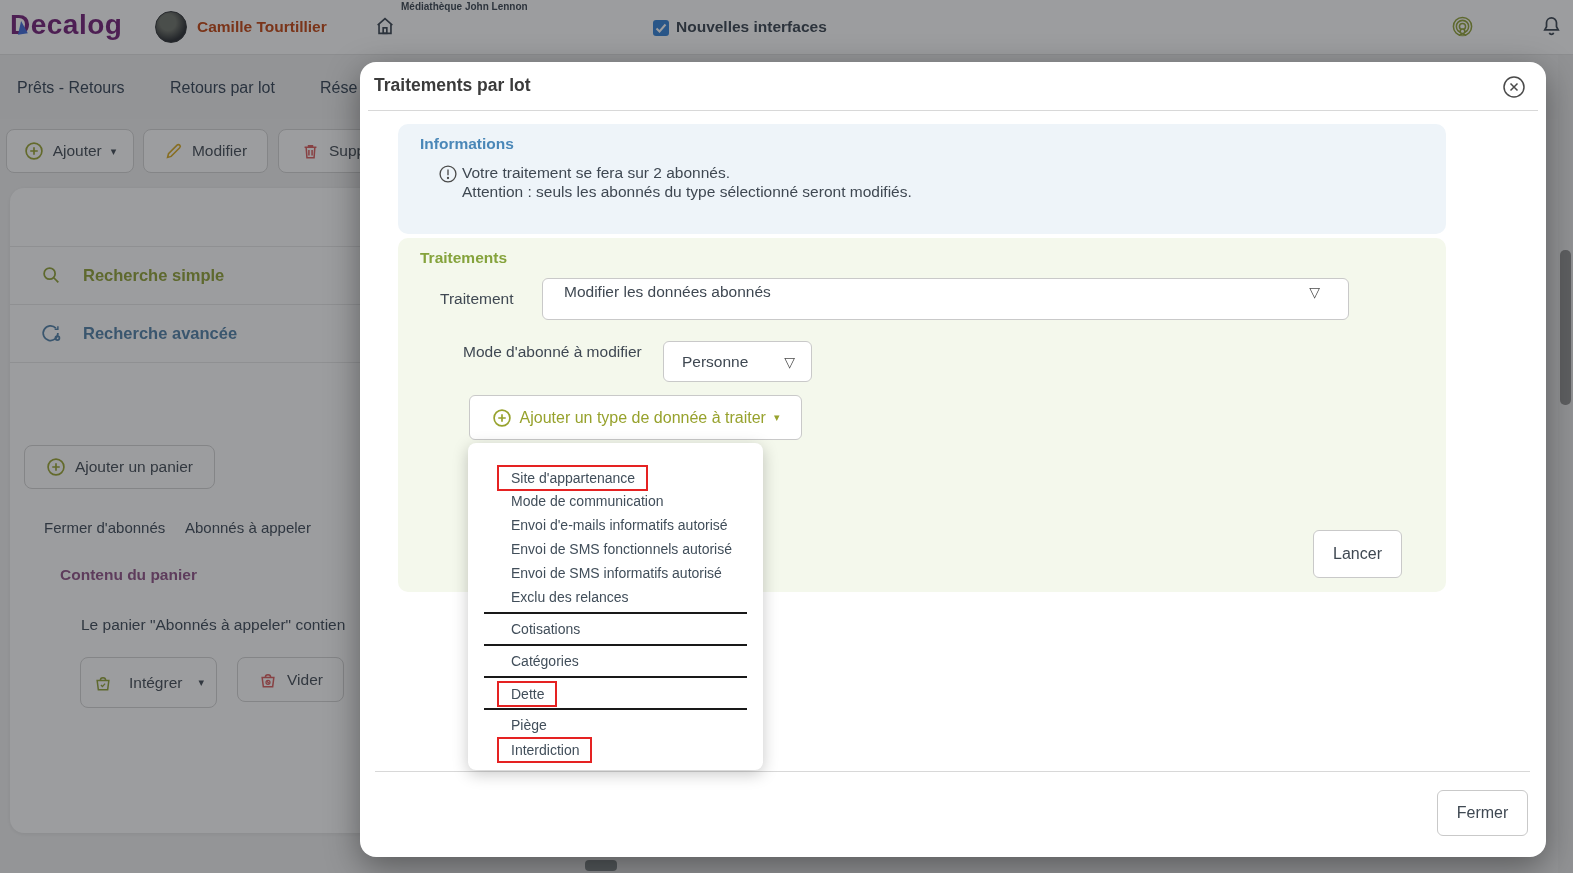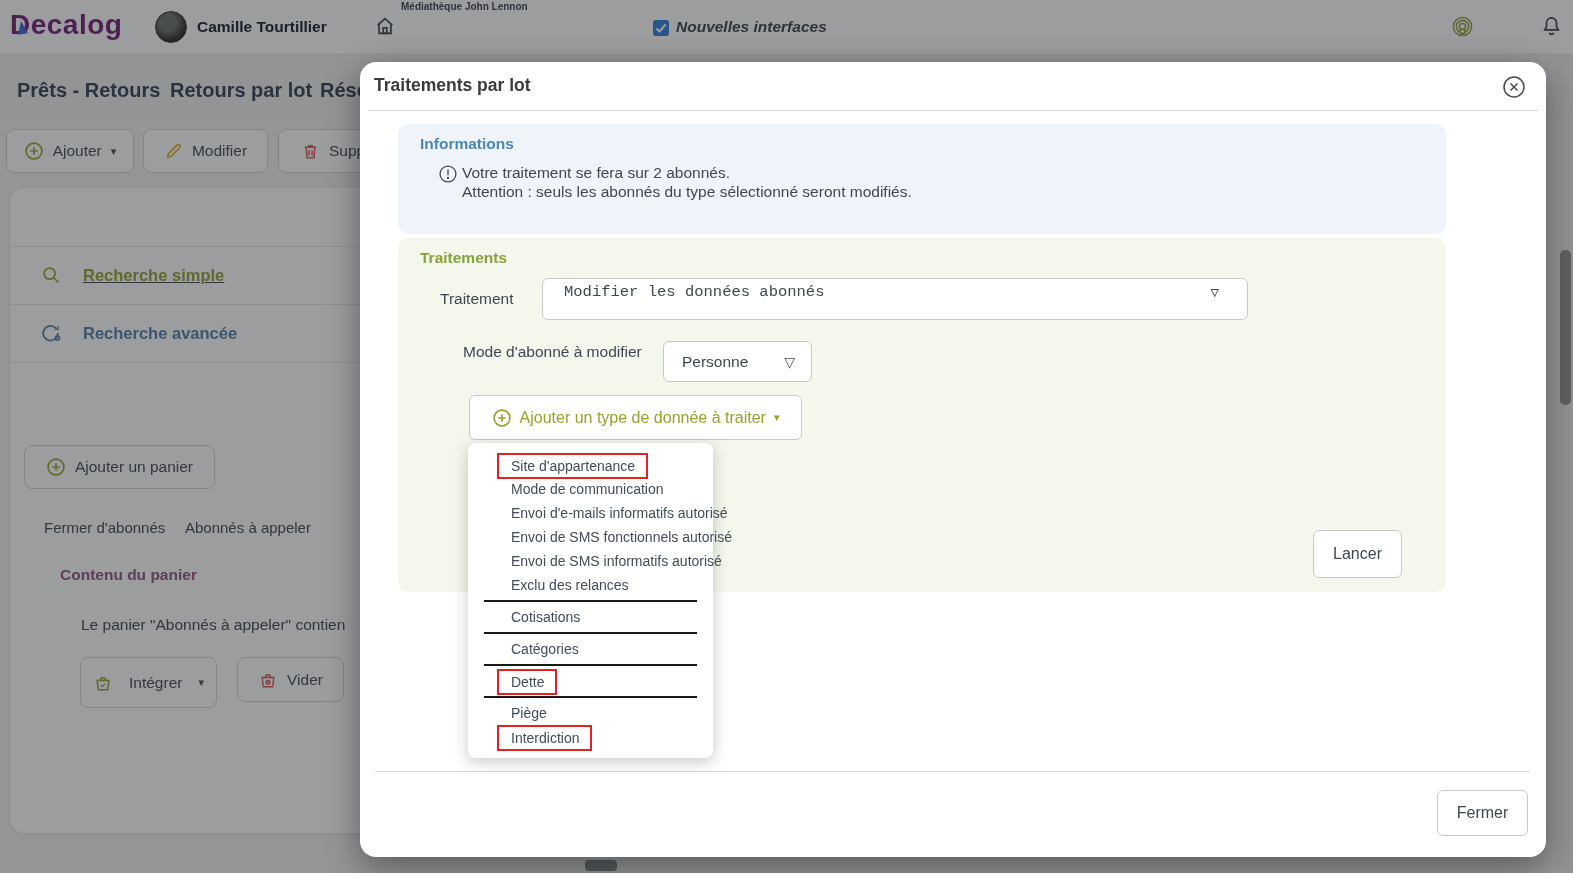--- a/index.html
+++ b/index.html
@@ -5,28 +5,28 @@
   * { margin:0; padding:0; box-sizing:border-box; }
   html,body { width:1573px; height:873px; overflow:hidden; }
   body { font-family:"Liberation Sans", sans-serif; background:#f1f1f1; position:relative; color:#3a4654; }
 
   
   .page { position:absolute; inset:0; z-index:0; }
   .header { position:absolute; left:0; top:0; width:100%; height:55px; background:#fff; border-bottom:1px solid #e2e2e2; }
   .logo { position:absolute; left:10px; top:9px; font-size:28px; font-weight:bold; color:#701a75; letter-spacing:.5px; }
   .logo-flame { position:absolute; left:17px; top:21px; width:0; height:0; border-left:5px solid transparent; border-right:5px solid transparent; border-bottom:13px solid #3b66d9; transform:rotate(-8deg); }
   .avatar { position:absolute; left:155px; top:11px; width:32px; height:32px; border-radius:50%; background:radial-gradient(circle at 40% 35%, #6b6f66 0 30%, #23262a 70%); border:1px solid #2a2d30; }
-  .hdr-name { position:absolute; left:197px; top:18px; font-weight:bold; font-size:15.5px; color:#0f172a; }
+  .hdr-name { position:absolute; left:197px; top:18px; font-weight:bold; font-size:15.5px; color:#c2410c; }
   .hdr-icon { position:absolute; top:15px; width:22px; height:22px; }
   .hdr-lib { position:absolute; left:401px; top:1px; font-weight:bold; font-size:10px; color:#343f4b; }
   .checkbox { position:absolute; left:653px; top:20px; width:16px; height:16px; background:#2f7fd6; border-radius:3px; }
-  .hdr-chk-label { position:absolute; left:676px; top:18px; font-weight:bold; font-size:15.5px; color:#343f4b;font-style:italic; }
+  .hdr-chk-label { position:absolute; left:676px; top:18px; font-weight:bold; font-size:15.5px; color:#343f4b; }
 
   .navrow { position:absolute; left:0; top:55px; width:100%; height:64px; background:#efefef; }
-  .navtab { position:absolute; top:24px; font-weight:bold; font-size:20px; color:#2f3e50; }
+  .navtab { position:absolute; top:24px; font-weight:normal; font-size:16px; color:#2f3e50; }
 
   .btn { position:absolute; background:#fff; border:1px solid #d3d3d3; border-radius:8px; display:flex; align-items:center; justify-content:center; gap:9px; font-size:15.5px; color:#3f4852; cursor:pointer; }
   .caret { font-size:11px; color:#3f4852; }
 
   .sidebar { position:absolute; left:10px; top:188px; width:592px; height:645px; background:#fff; border-radius:14px; box-shadow:0 1px 4px rgba(0,0,0,.08); }
   .side-item { position:absolute; left:0; width:100%; height:58px; display:flex; align-items:center; gap:21px; padding-left:30px; font-weight:bold; font-size:16.5px; cursor:pointer; }
   .side-div { position:absolute; left:0; width:100%; height:1px; background:#e7e7e7; }
   .side-tab { position:absolute; top:519px; font-size:15px; color:#3a4654; cursor:pointer; }
   .content-title { position:absolute; left:60px; top:566px; font-weight:bold; font-size:15.5px; color:#8e4f86; }
   .basket-text { position:absolute; left:81px; top:616px; font-size:15.5px; color:#3a4654; }
@@ -47,21 +47,21 @@
   .info-line { position:absolute; left:64px; font-size:15.5px; color:#3f4852; }
 
   .treat-box { position:absolute; left:38px; top:176px; width:1048px; height:354px; background:#f4f8ec; border-radius:10px; }
   .field-label { position:absolute; font-size:15.5px; color:#3f4852; }
   .select { position:absolute; background:#fff; border:1px solid #c9c9c9; border-radius:6px; display:flex; align-items:center; font-size:15.5px; color:#3f4852; cursor:pointer; }
   .select .arrow { margin-left:auto; font-size:14px; color:#4a4a4a; }
 
   .add-type-btn { position:absolute; left:71px; top:157px; width:333px; height:45px; background:#fff; border:1px solid #c9c9c9; border-radius:6px; display:flex; align-items:center; justify-content:center; gap:8px; font-size:16px; color:#97a22d; cursor:pointer; }
   .launch-btn { position:absolute; left:915px; top:292px; width:89px; height:48px; background:#fff; border:1px solid #c9c9c9; border-radius:6px; display:flex; align-items:center; justify-content:center; font-size:16px; color:#3f4852; cursor:pointer; }
 
-  .menu { position:absolute; left:108px; top:381px; width:245px; background:#fff; border-radius:8px; box-shadow:0 4px 16px rgba(0,0,0,.22); padding:10px 0 9px 0; z-index:20; }
+  .menu { position:absolute; left:108px; top:381px; width:295px; background:#fff; border-radius:8px; box-shadow:0 4px 16px rgba(0,0,0,.22); padding:22px 0 9px 0; z-index:20; }
   .menu-item { position:relative; height:24px; line-height:24px; padding-left:43px; font-size:14px; color:#414e5a; cursor:pointer; white-space:nowrap; }
   .menu-div { height:2px; background:#191919; margin:3px 16px; }
   .red-box { display:inline-block; border:2px solid #e52222; padding:0 11px 0 12px; margin-left:-14px; line-height:22px; }
 
   .close-btn { position:absolute; left:1077px; top:728px; width:91px; height:46px; background:#fff; border:1px solid #c9c9c9; border-radius:6px; display:flex; align-items:center; justify-content:center; font-size:16px; color:#3f4852; cursor:pointer; }
 
   svg { display:block; }
 </style>
 </head>
 <body>
@@ -134,21 +134,21 @@
           <path d="M4.5 6.5h15M9.5 6.5V4.8h5v1.7"></path>
           <path d="M6.5 6.5l1 13.5h9l1-13.5"></path>
           <path d="M10 10v7M14 10v7"></path>
         </svg>
       </span>
     <span>Supp</span>
   </div>
 
   <div class="sidebar">
     <div class="side-div" style="top:58px"></div>
-    <div class="side-item" style="top:58px;text-decoration:underline;">
+    <div class="side-item" style="top:58px;">
       <span>
           <svg width="22" height="22" viewBox="0 0 24 24" fill="none" stroke="#8fa032" stroke-width="1.9">
             <circle cx="10.5" cy="10.5" r="6"></circle>
             <path d="M15 15l5 5"></path>
           </svg>
         </span>
       <span style="color:#8fa032">Recherche simple</span>
     </div>
     <div class="side-div" style="top:116px"></div>
     <div class="side-item" style="top:116px;">
@@ -230,21 +230,21 @@
         </svg>
     </span>
     <div class="info-line" style="top:40px">Votre traitement se fera sur 2 abonnés.</div>
     <div class="info-line" style="top:59px">Attention : seuls les abonnés du type sélectionné seront modifiés.</div>
   </div>
 
   <div class="treat-box">
     <div class="box-heading" style="color:#85a33c">Traitements</div>
 
     <div class="field-label" style="left:42px; top:52px;">Traitement</div>
-    <div class="select" style="left:144px; top:40px; width:706px; height:42px; padding:0 28px 14px 21px;font-family:Liberation Mono, monospace;">
+    <div class="select" style="left:144px; top:40px; width:807px; height:42px; padding:0 28px 14px 21px;">
       <span>Modifier les données abonnés</span>
       <span class="arrow">▽</span>
     </div>
 
     <div class="field-label" style="left:65px; top:105px;">Mode d'abonné à modifier</div>
     <div class="select" style="left:265px; top:103px; width:149px; height:41px; padding:0 16px 0 18px;">
       <span>Personne</span>
       <span class="arrow">▽</span>
     </div>
 

